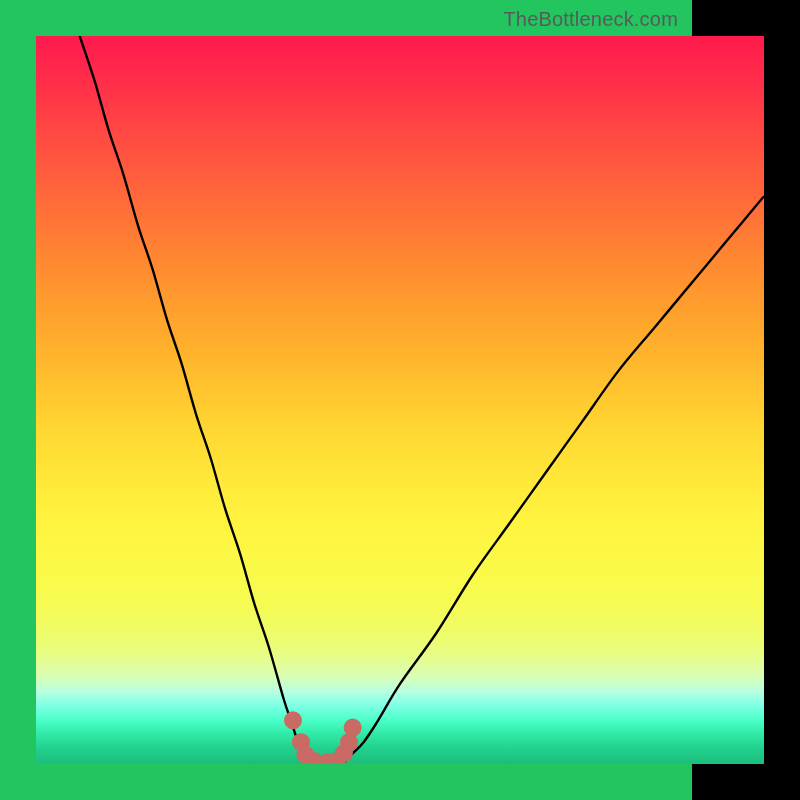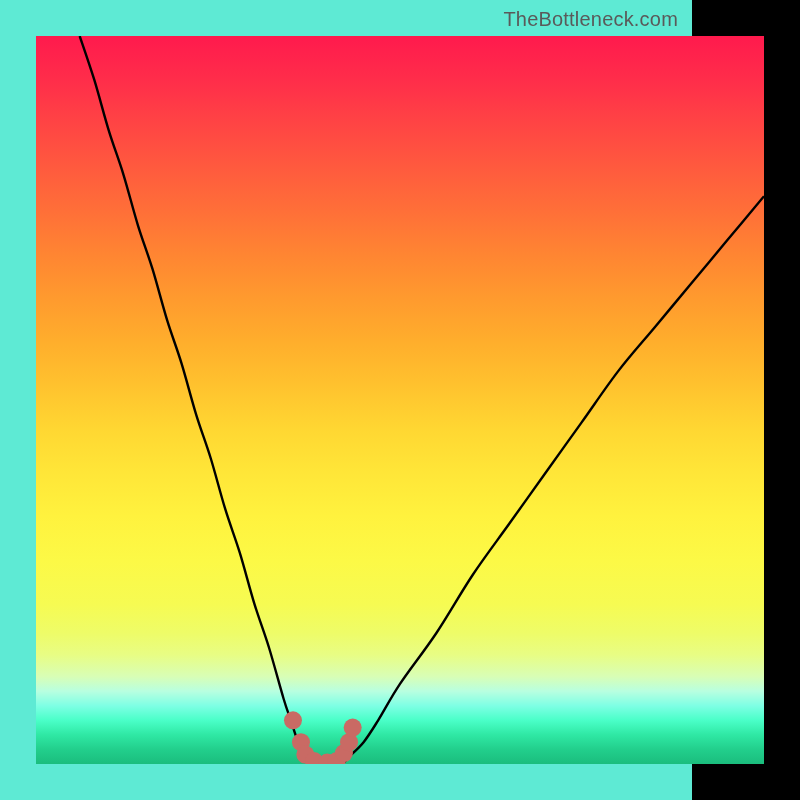--- a/index.html
+++ b/index.html
@@ -10,21 +10,21 @@
     background: #000;
     overflow: hidden;
     font-family: Arial, Helvetica, sans-serif;
   }
   .frame {
     position: absolute;
     top: 0;
     left: 0;
     width: 692px;
     height: 800px;
-    background: #5eead4;
+    background: #22c55e;
   }
   .plot {
     position: absolute;
     top: 36px;
     left: 36px;
     width: 728px;
     height: 728px;
     overflow: hidden;
   }
   .gradient {

